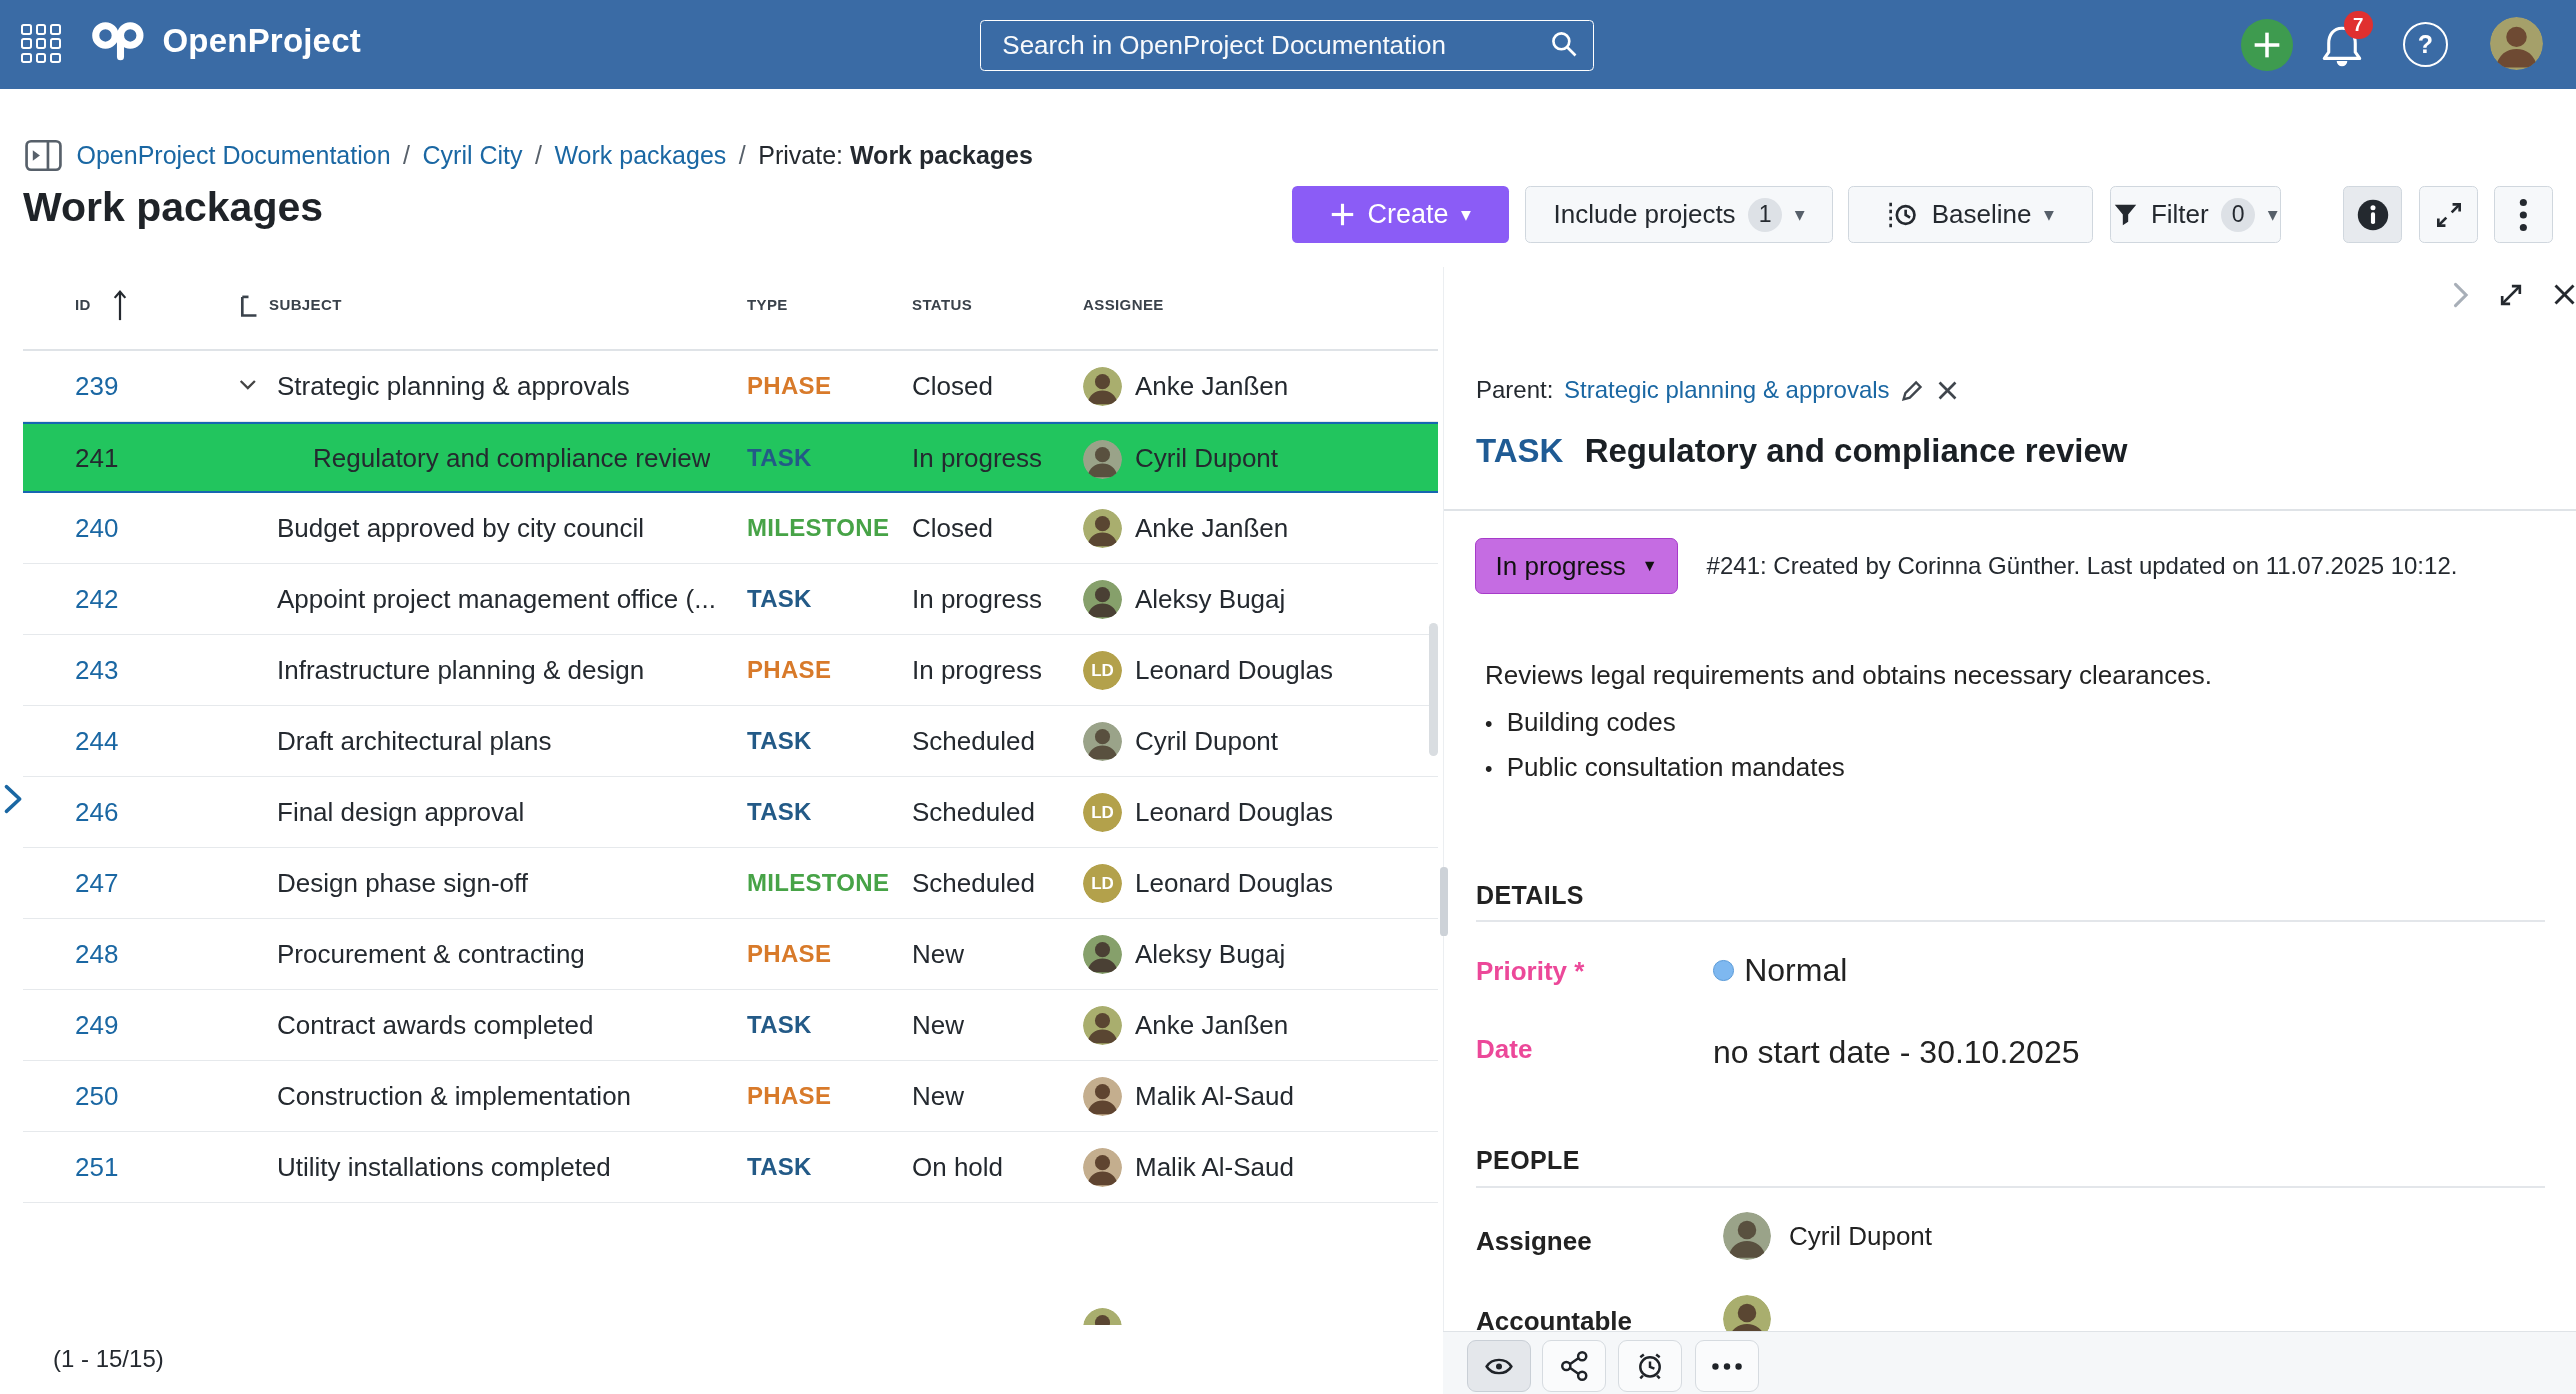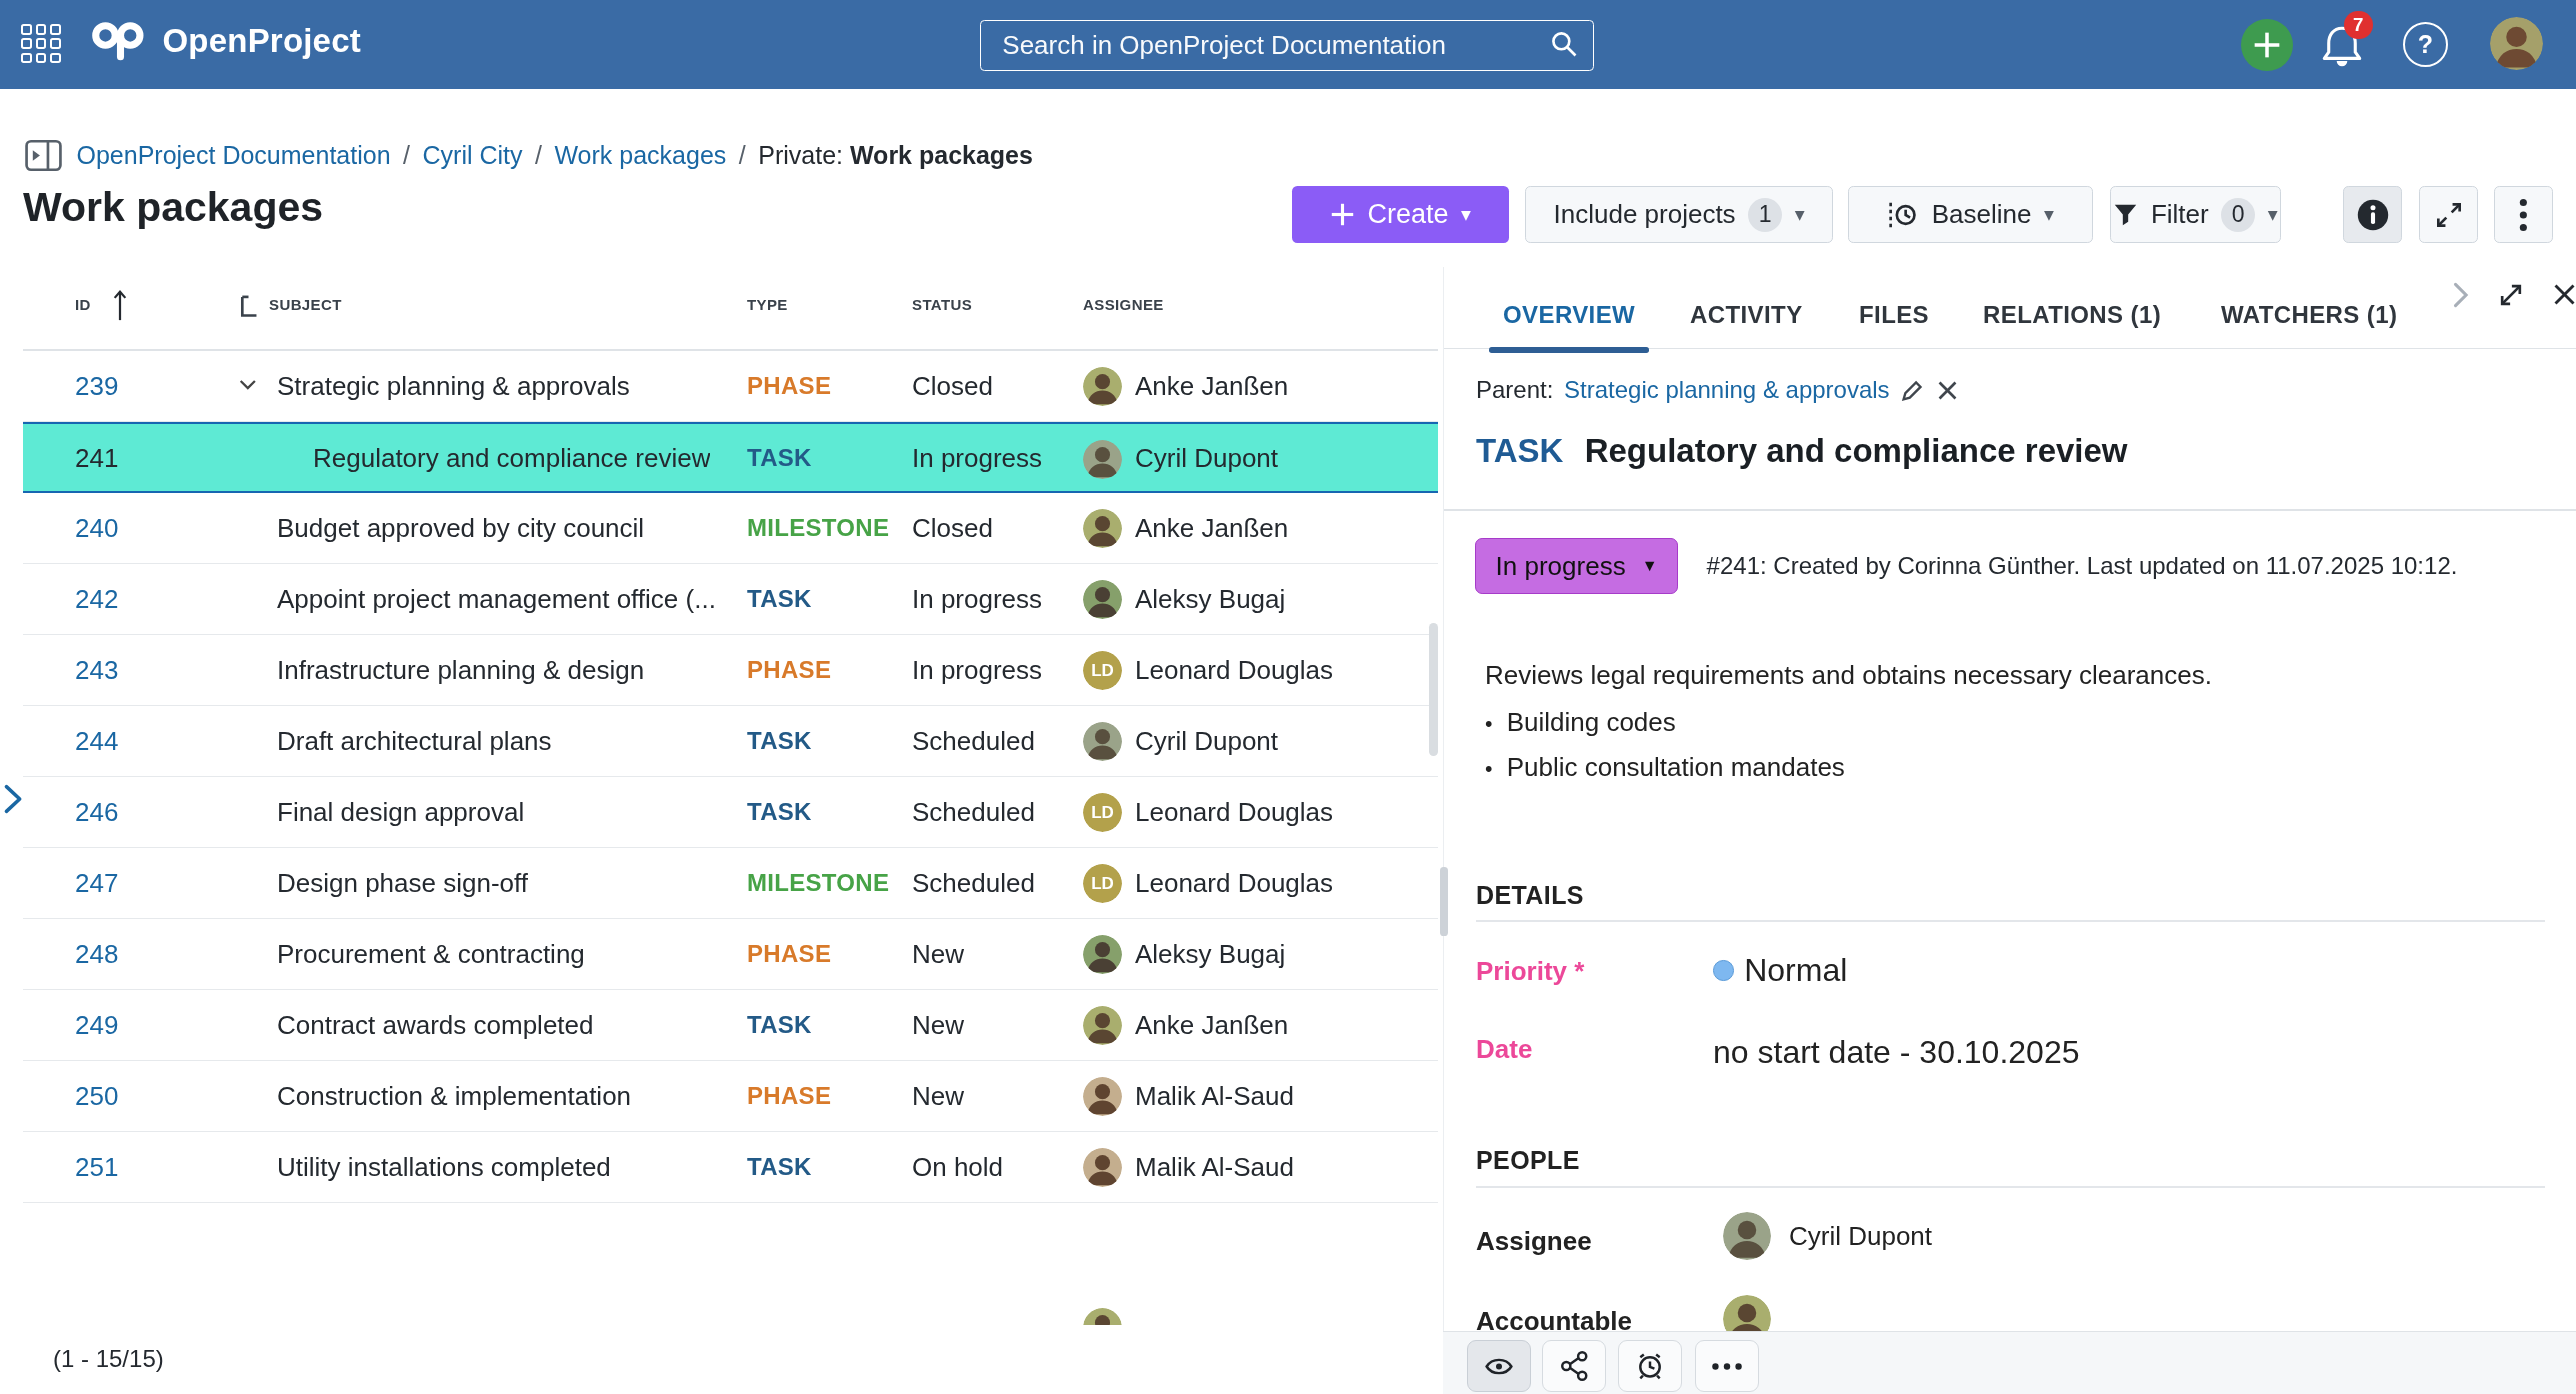--- a/index.html
+++ b/index.html
@@ -56,21 +56,21 @@
   .caret { font-size:19.6px; color:#57606A; }
   .caret-white { color:#fff; }
 
   
   .table-area { position:absolute; left:0; top:267px; width:1443px; height:1128px; }
   .th { position:absolute; top:28.5px; font-size:15px; font-weight:700; color:#3A424B; letter-spacing:0.4px; }
   .header-divider { position:absolute; left:23px; top:82px; width:1415px; height:1.8px; background:#DFE3E7; }
   .rows { position:absolute; left:0; top:84px; width:1443px; }
   .wp-row { position:relative; height:71px; border-bottom:1.8px solid #E6E9EC; margin-left:23px;
     width:1415px; cursor:pointer; background:#fff; }
-  .wp-row.selected { background:#5eead4; border-top:2.7px solid #1766B1; border-bottom:2.7px solid #1766B1; }
+  .wp-row.selected { background:#22c55e; border-top:2.7px solid #1766B1; border-bottom:2.7px solid #1766B1; }
   .cell { position:absolute; top:50%; transform:translateY(-50%); font-size:26px; white-space:nowrap; }
   .cell-id { left:52px; color:#1A67A3; }
   .cell-id.plain { color:#24292F; }
   .cell-exp { left:215px; top:50%; transform:translateY(-50%); position:absolute; }
   .cell-subject { left:254px; max-width:445px; overflow:hidden; text-overflow:clip; color:#24292F; }
   .cell-subject.child { left:290px; }
   .cell-type { left:724px; font-weight:700; font-size:24px; letter-spacing:0.3px; }
   .cell-status { left:889px; color:#24292F; }
   .cell-avatar { left:1060px; top:16px; transform:none; width:39px; height:39px; border-radius:50%;
     overflow:hidden; position:absolute; }
@@ -475,27 +475,20 @@
   <div class="table-scrollthumb"></div>
 </div>
 
 <div class="edge-chevron">
   <svg width="23" height="32" viewBox="0 0 26 36">
     <polyline points="5,4 20,18 5,32" fill="none" stroke="#1A67A3" stroke-width="4" stroke-linecap="round" stroke-linejoin="round"></polyline>
   </svg>
 </div>
 
 <div class="panel">
-  <div class="tabs">
-      <span class="tab active" style="left: 59px;">OVERVIEW</span>
-      <span class="tab" style="left: 246px;">ACTIVITY</span>
-      <span class="tab" style="left: 415px;">FILES</span>
-      <span class="tab" style="left: 539px;">RELATIONS (1)</span>
-      <span class="tab" style="left: 777px;">WATCHERS (1)</span>
-    </div>
   <div class="tab-icons" style="left:1007px;">
     <span>
       <svg width="19.6" height="30" viewBox="0 0 22 34">
         <polyline points="5,5 17,17 5,29" fill="none" stroke="#A8AFB8" stroke-width="3.5" stroke-linecap="round"></polyline>
       </svg>
     </span>
     <span>
       <svg width="30" height="30" viewBox="0 0 34 34">
         <line x1="7" y1="27" x2="27" y2="7" stroke="#24292F" stroke-width="3"></line>
         <path d="M18 7 h9 v9" fill="none" stroke="#24292F" stroke-width="3"></path>

